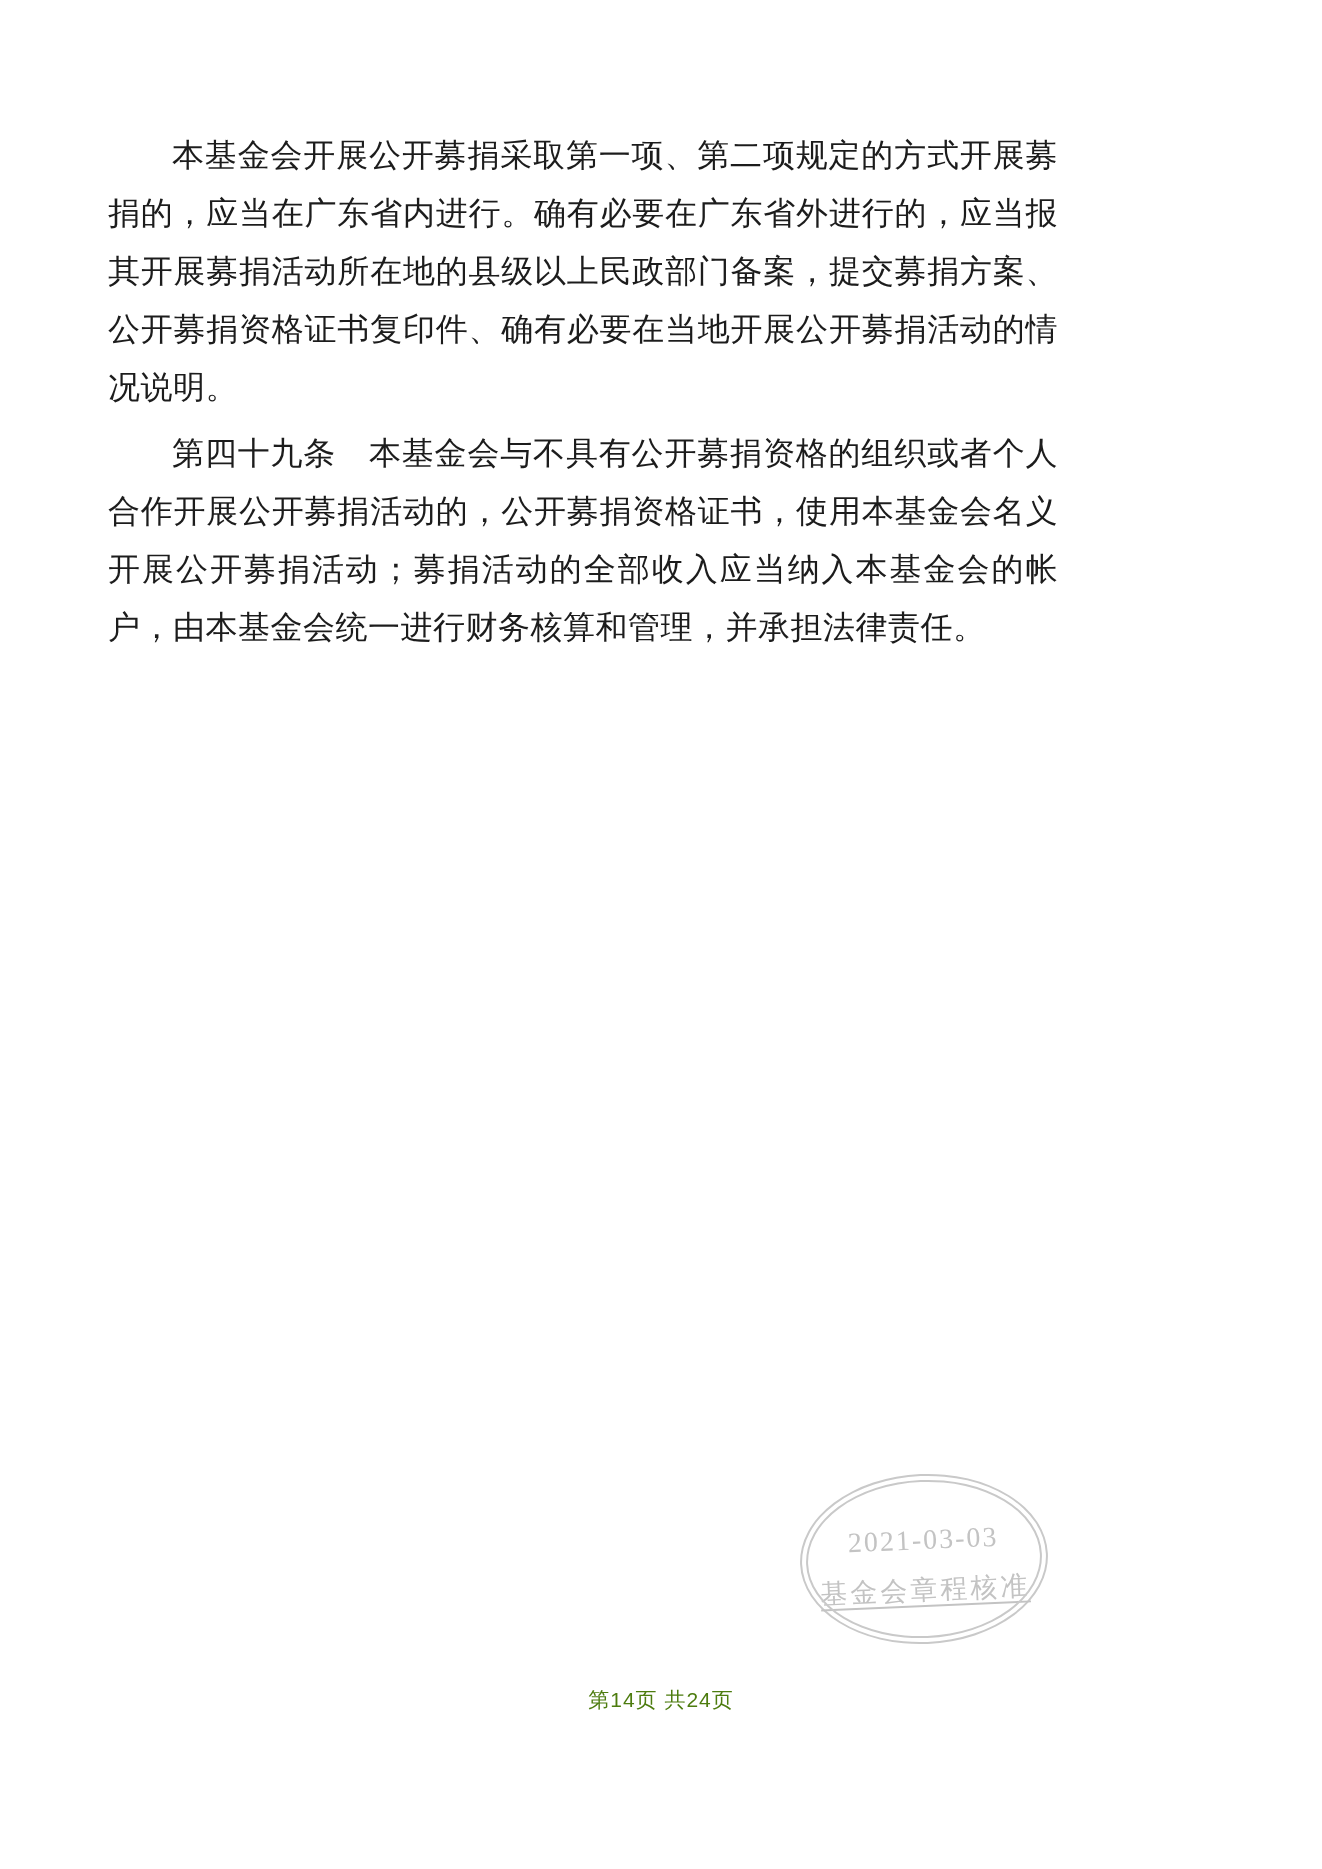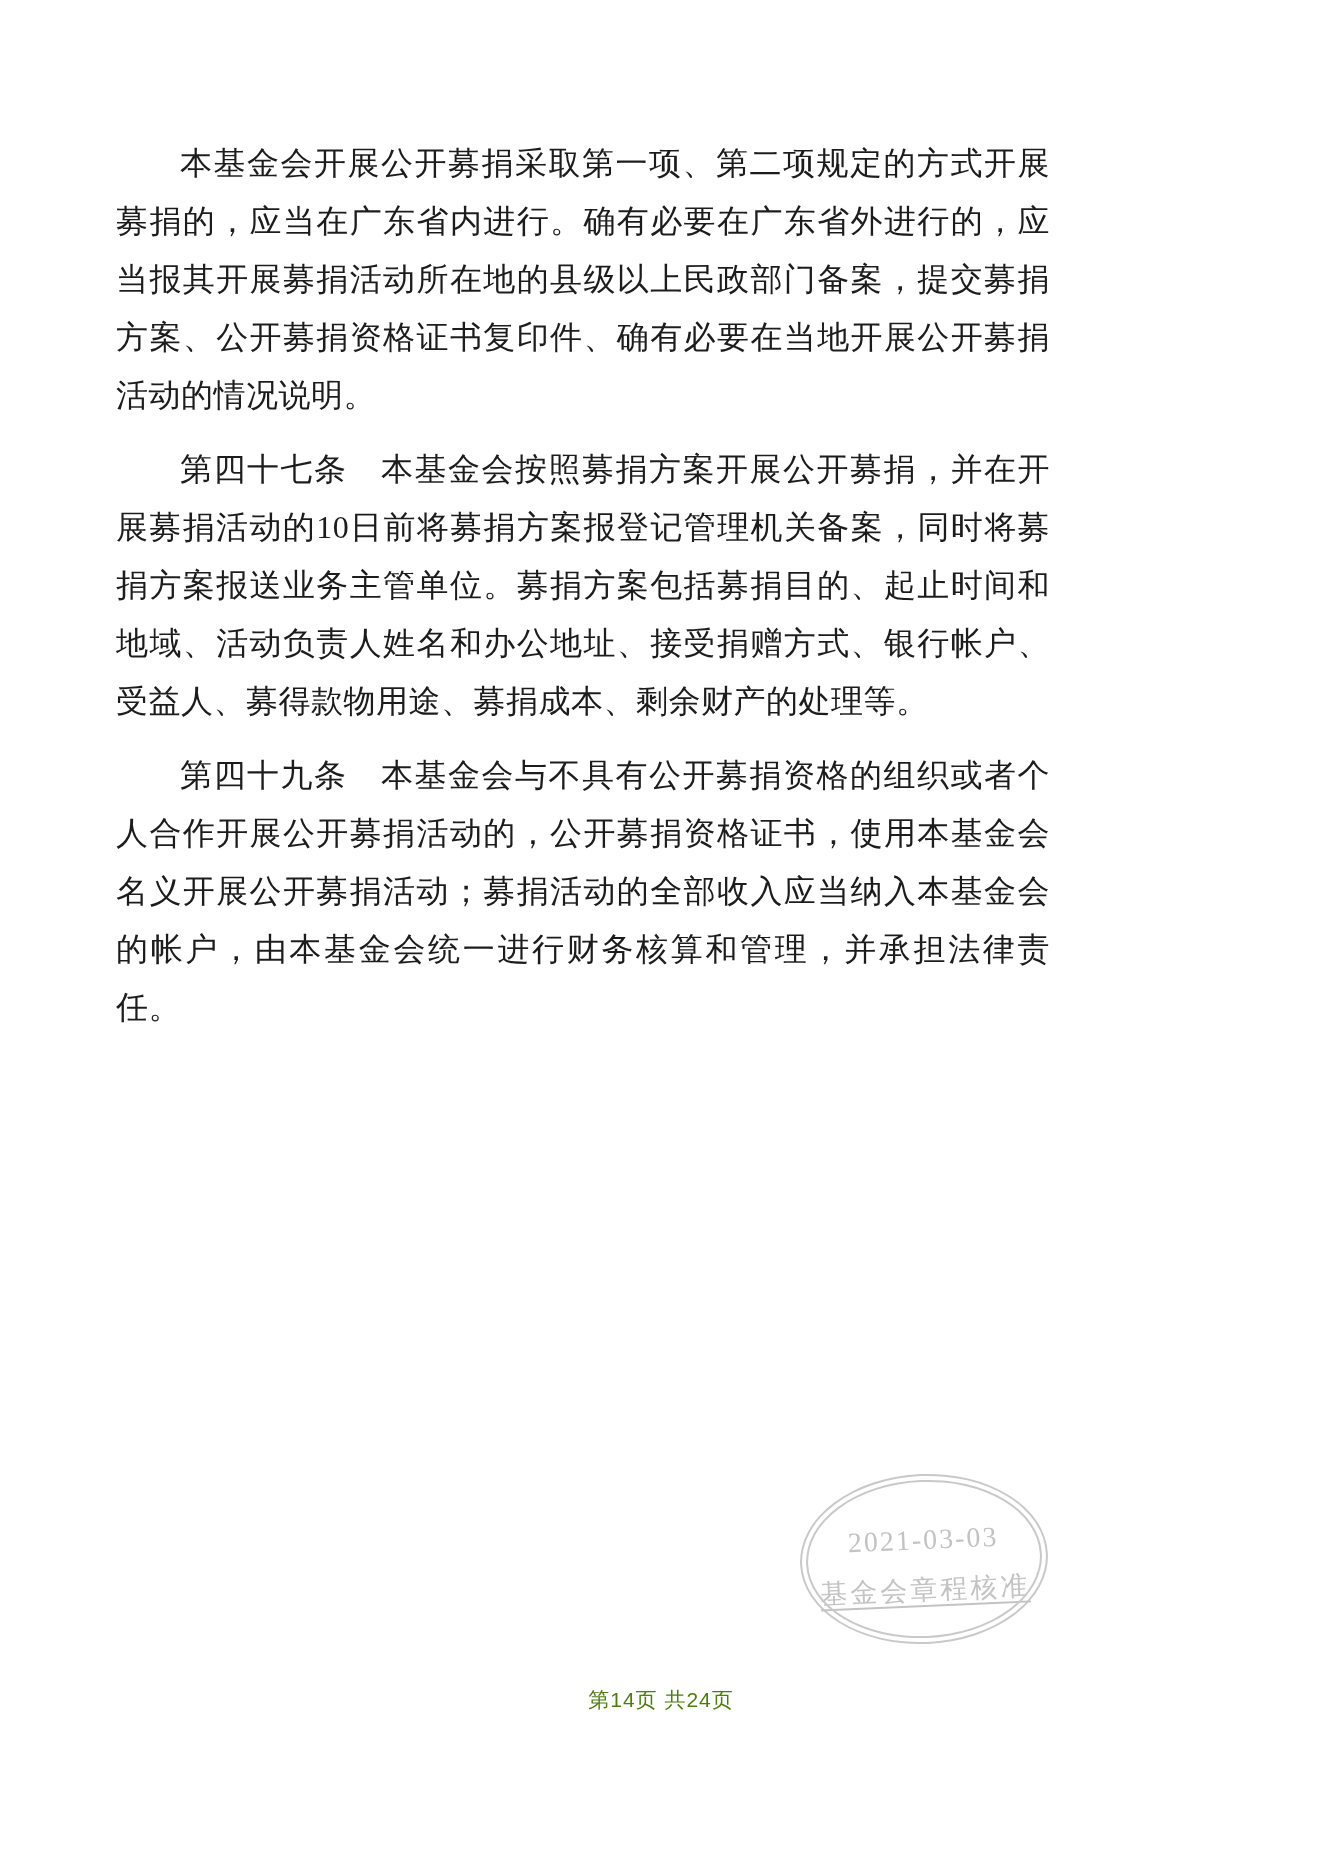--- a/index.html
+++ b/index.html
@@ -19,21 +19,21 @@
     top: 118px;
     width: 966px;
     font-size: 32px;
     line-height: 58px;
     color: #1c1c1c;
     text-align: justify;
     letter-spacing: 0.5px;
   }
 
   .text-body p {
-    margin: 16px;
+    margin: 8px;
     text-indent: 2em;
   }
 
   
   .seal {
     position: absolute;
     left: 800px;
     top: 1474px;
     width: 248px;
     height: 170px;
@@ -84,21 +84,20 @@
     letter-spacing: 1px;
   }
 </style>
 </head>
 <body>
 
 <div class="page">
 
   <main class="text-body">
     <p>本基金会开展公开募捐采取第一项、第二项规定的方式开展募捐的，应当在广东省内进行。确有必要在广东省外进行的，应当报其开展募捐活动所在地的县级以上民政部门备案，提交募捐方案、公开募捐资格证书复印件、确有必要在当地开展公开募捐活动的情况说明。</p>
-    <p>第四十七条　本基金会按照募捐方案开展公开募捐，并在开展募捐活动的10日前将募捐方案报登记管理机关备案，同时将募捐方案报送业务主管单位。募捐方案包括募捐目的、起止时间和地域、活动负责人姓名和办公地址、接受捐赠方式、银行帐户、受益人、募得款物用途、募捐成本、剩余财产的处理等。</p>
     <p>第四十九条　本基金会与不具有公开募捐资格的组织或者个人合作开展公开募捐活动的，公开募捐资格证书，使用本基金会名义开展公开募捐活动；募捐活动的全部收入应当纳入本基金会的帐户，由本基金会统一进行财务核算和管理，并承担法律责任。</p>
   </main>
 
   <div class="seal">
     <div class="seal-date">2021-03-03</div>
     <div class="seal-label">基金会章程核准</div>
   </div>
 
   <div class="footer">第14页 共24页</div>
 

